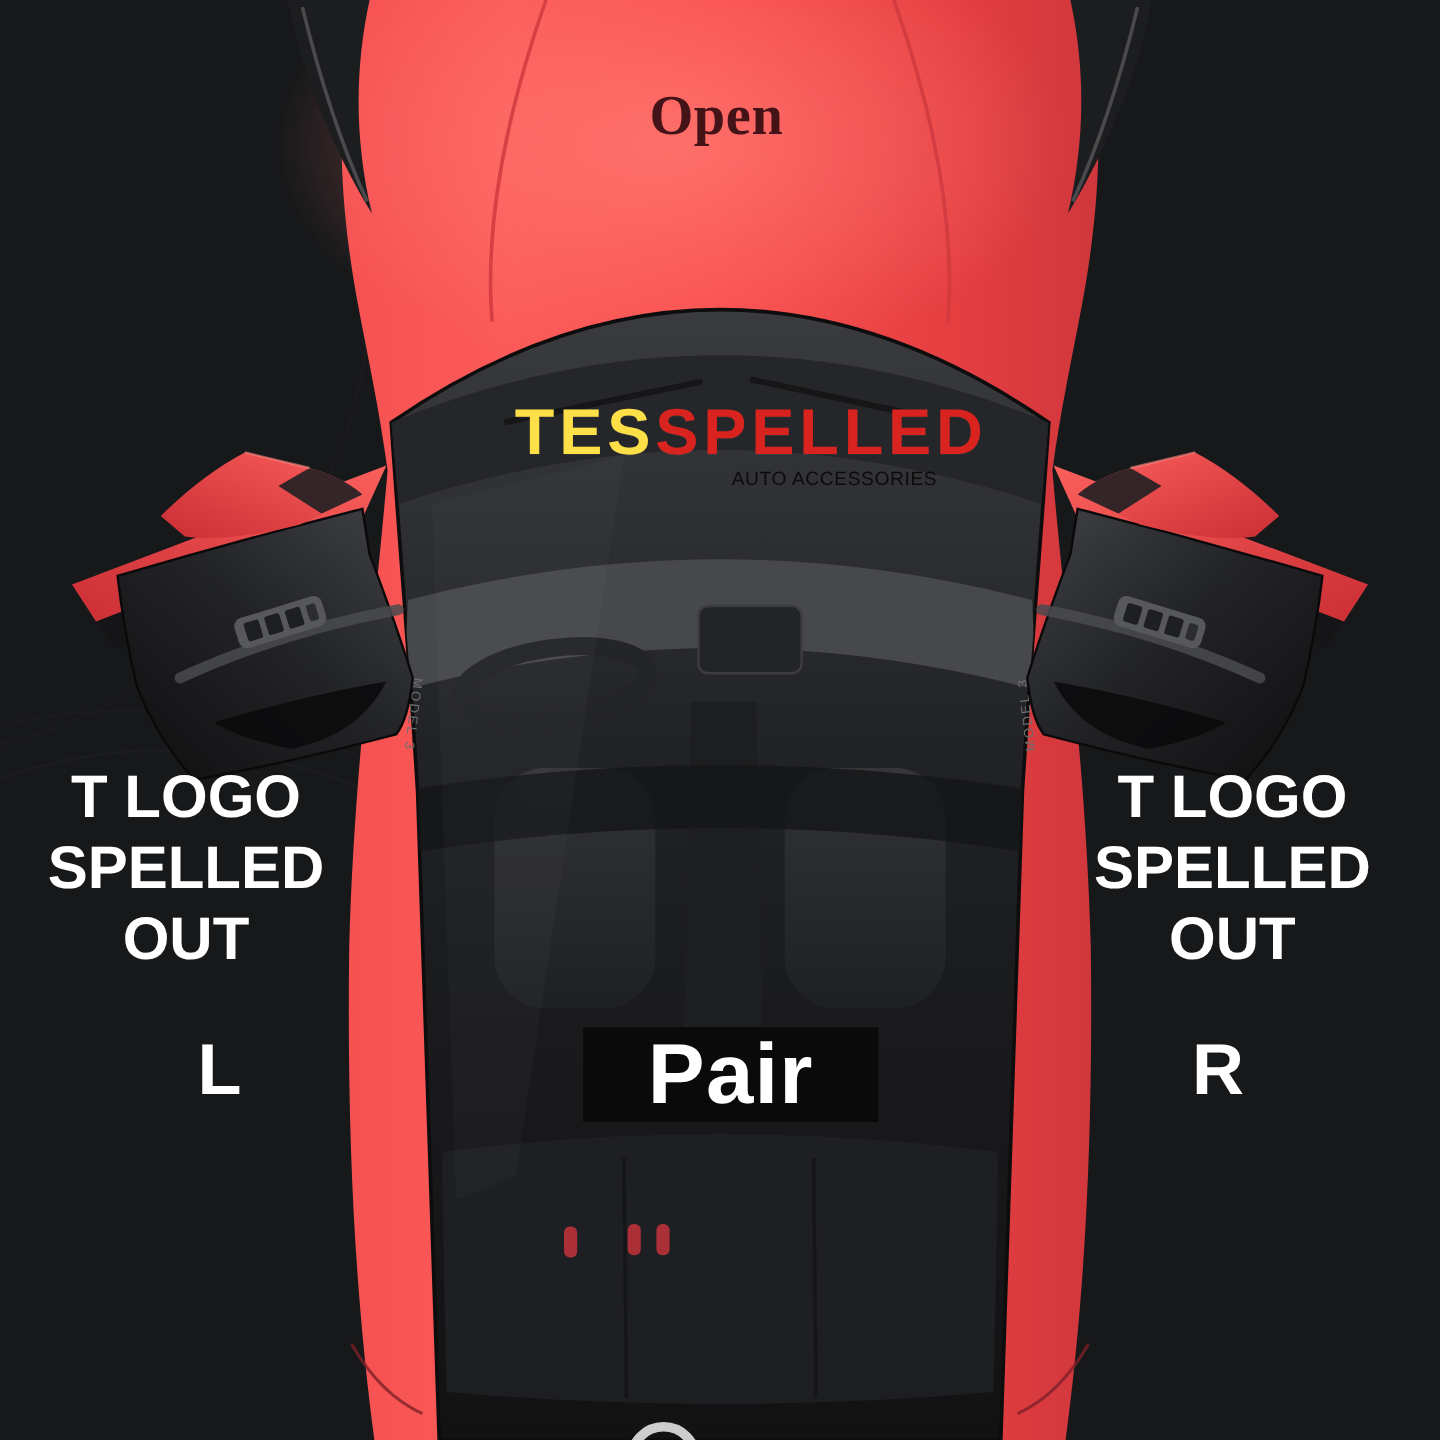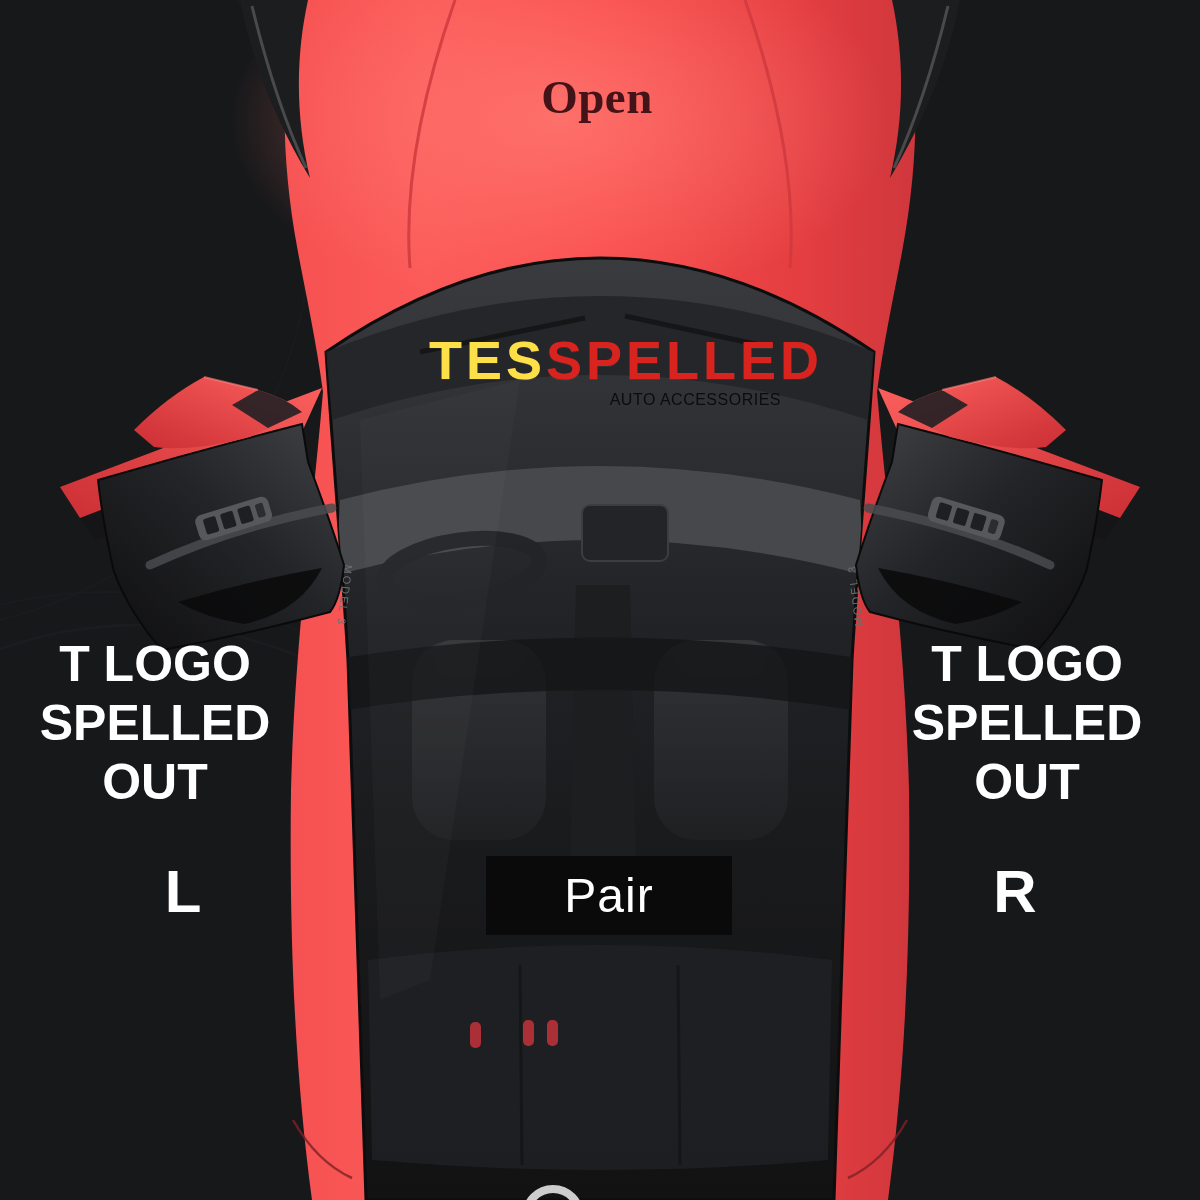--- a/index.html
+++ b/index.html
@@ -29,21 +29,21 @@
   .side-letter{
     top:862px;transform:translateX(-50%);
     font-size:60px;line-height:60px;font-weight:700;color:#ffffff;
   }
   .letter-l{left:183px;}
   .letter-r{left:1015px;}
   .pair-badge{
     left:486px;top:856px;width:246px;height:79px;background:#0a0a0a;
     display:flex;align-items:center;justify-content:center;
   }
-  .pair-badge span{font-size:48px;font-weight:400;color:#ffffff;letter-spacing:1px;}
+  .pair-badge span{font-size:71px;font-weight:700;color:#ffffff;letter-spacing:1px;}
 </style>
 </head>
 <body>
 
 <div class="stage">
 
 <svg width="1200" height="1200" viewBox="0 0 1200 1200">
   <defs>
     <linearGradient id="gradBody" x1="0" y1="0" x2="1" y2="0">
       <stop offset="0" stop-color="#f65152"></stop>

